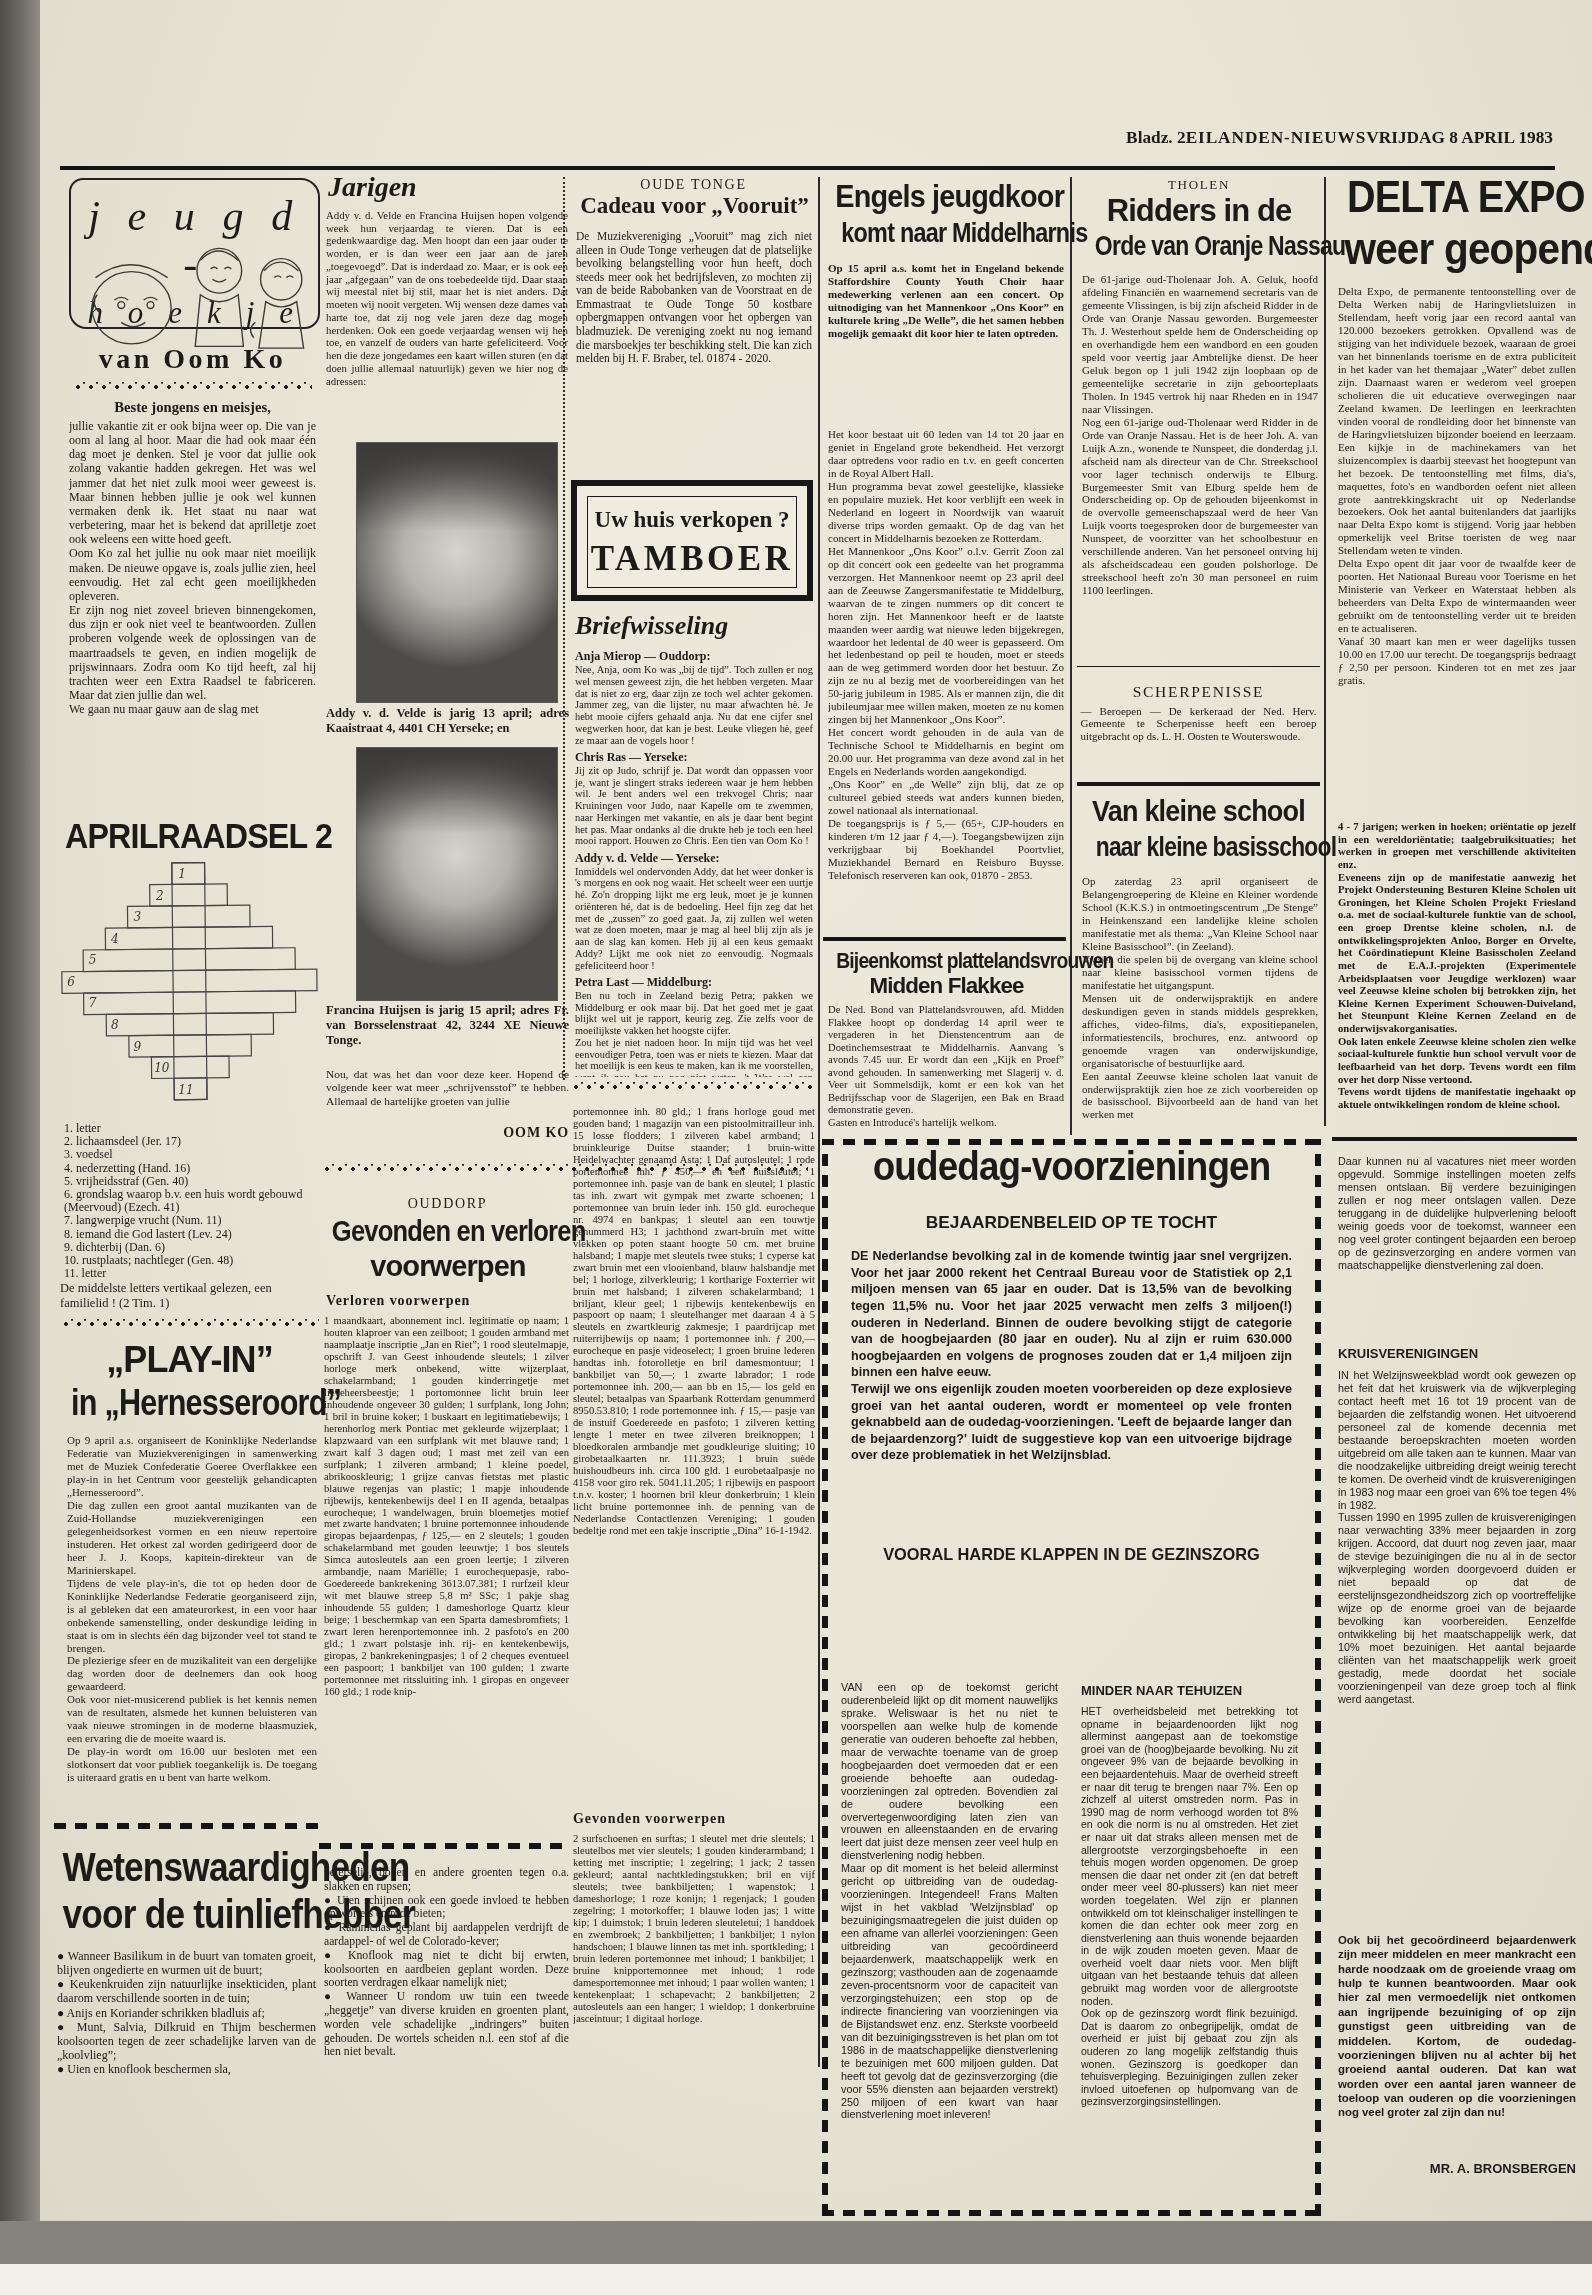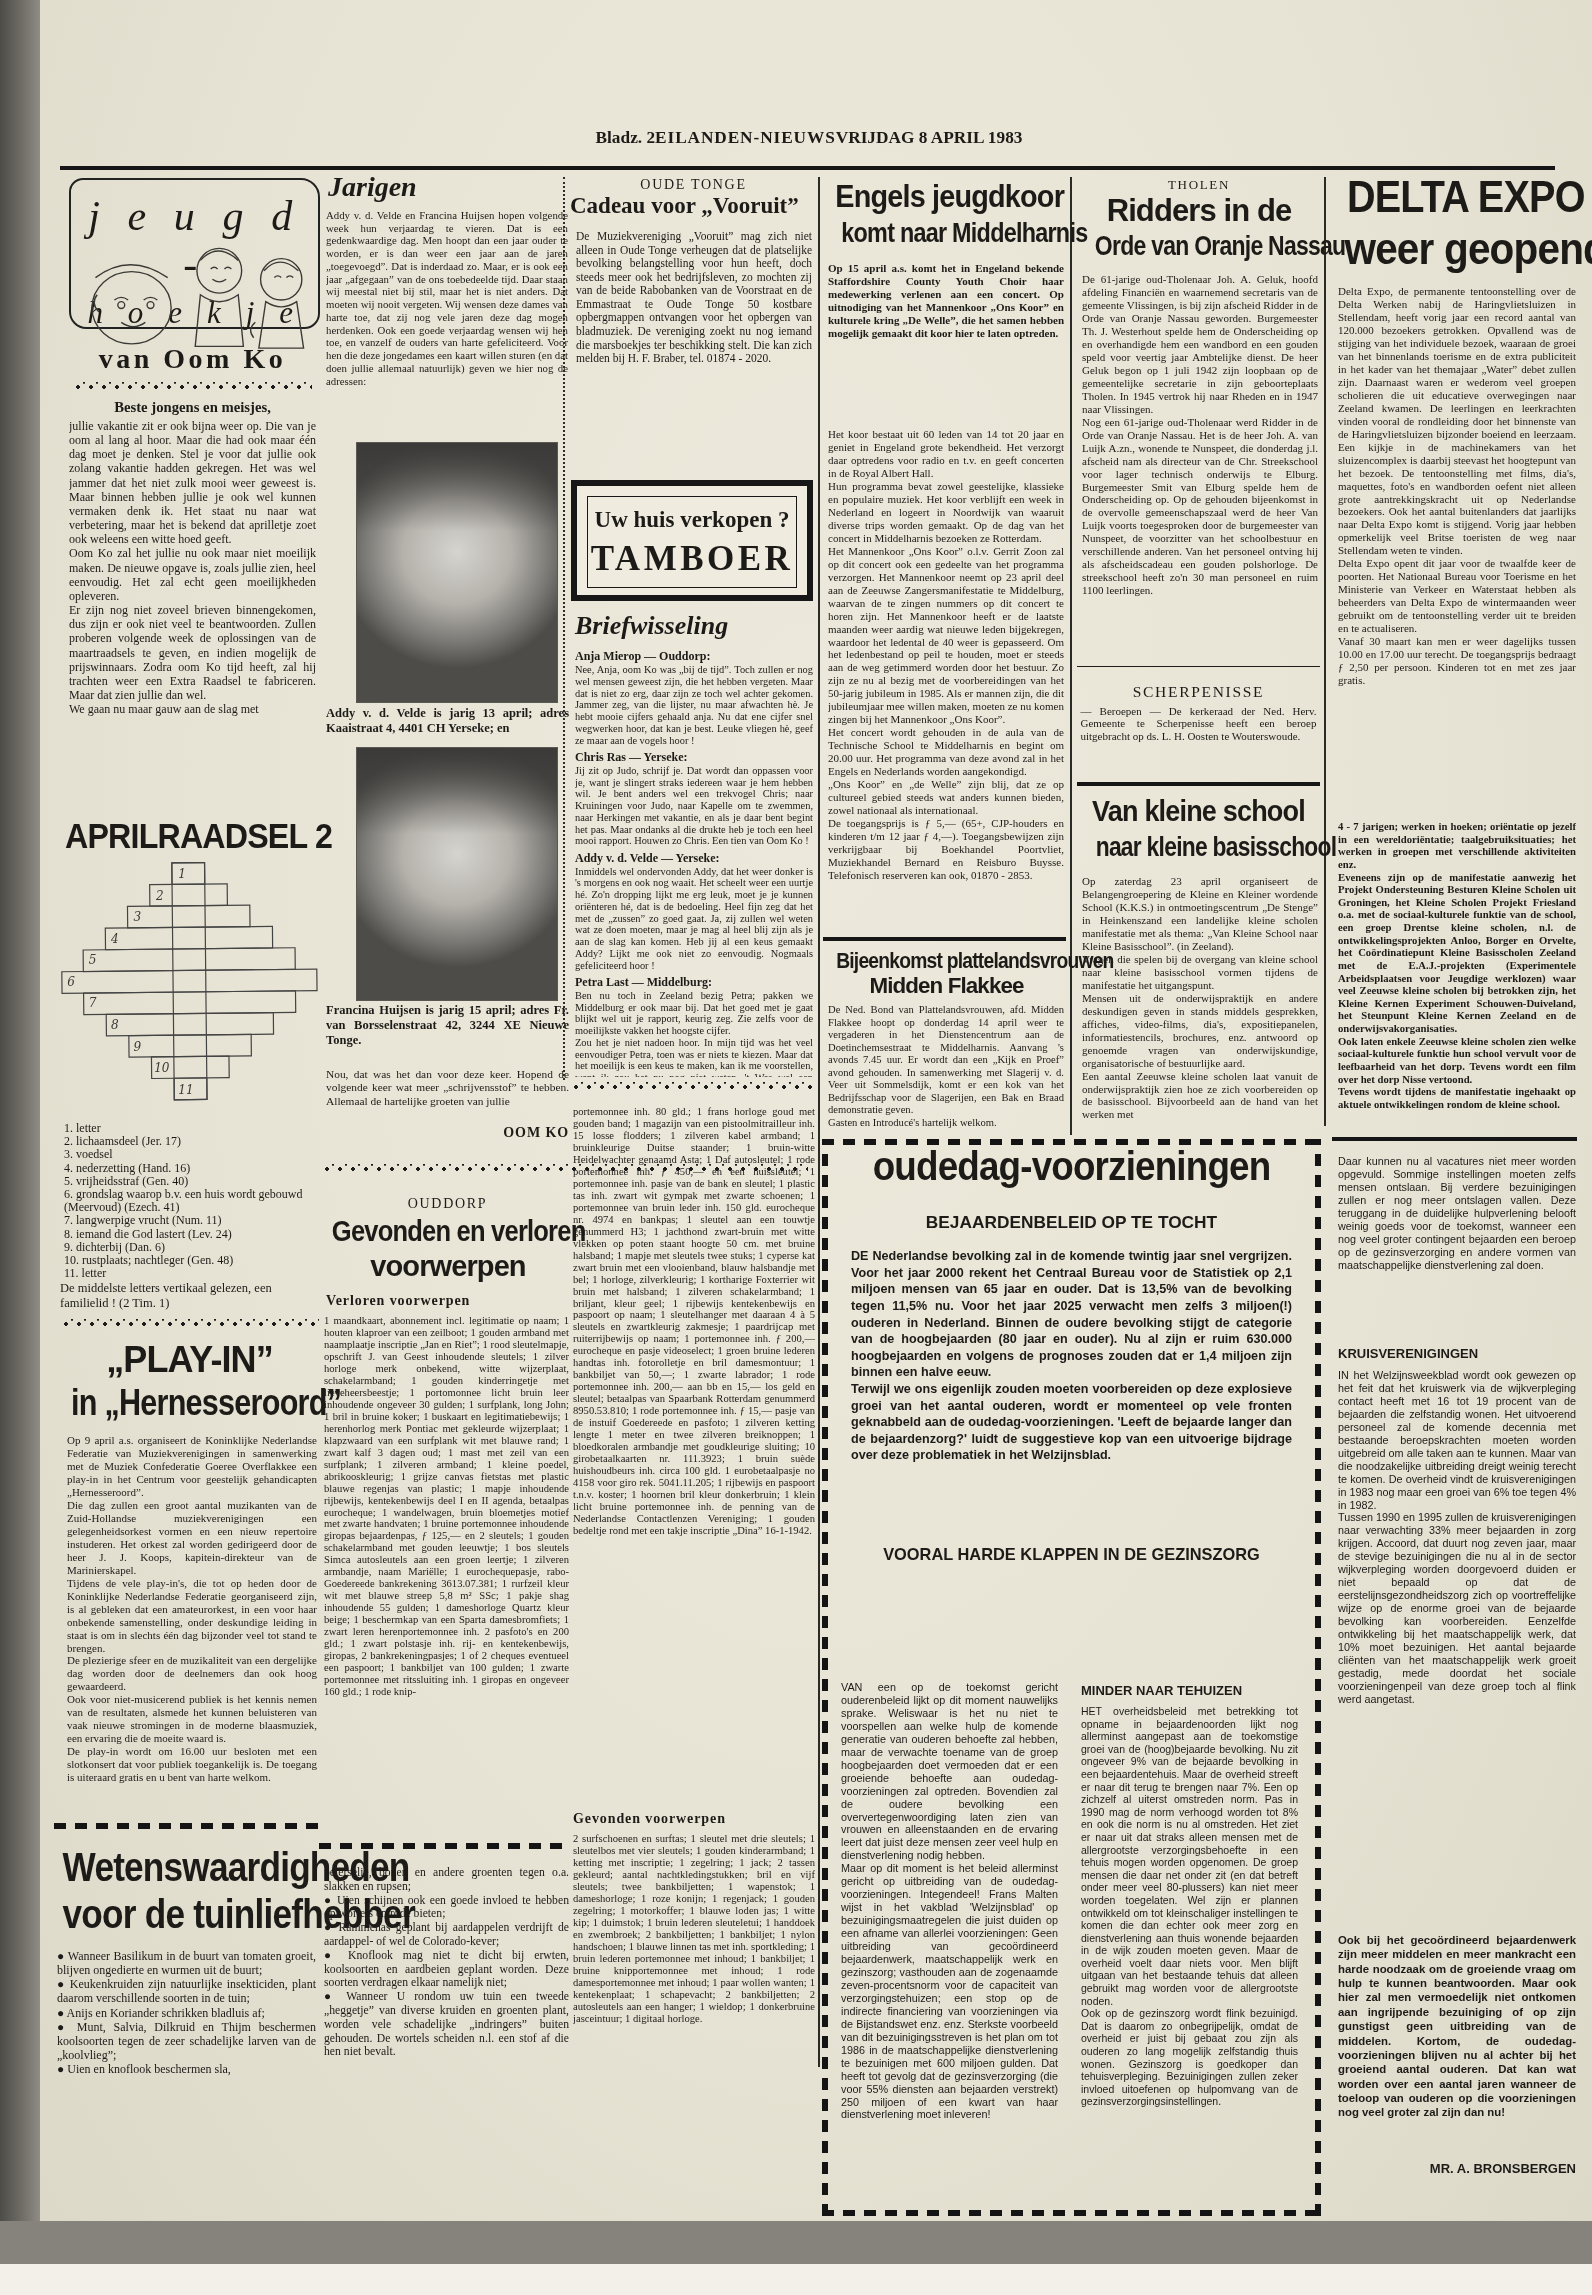--- a/index.html
+++ b/index.html
@@ -2,32 +2,32 @@
 <html style="font-size:14px"><head>
 <meta charset="utf-8">
 <style>
   html,body{margin:0;padding:0;}
   body{width:1592px;height:2295px;position:relative;background:#8f8d85;font-family:"Liberation Serif",serif;color:#1c1b18;}
   .abs{position:absolute;}
   .paper{left:40px;top:0;width:1552px;height:2221px;background:radial-gradient(ellipse at 50% 35%,#ece8db 0%,#e8e4d5 55%,#ddd9c9 100%);}
   .edgeL{left:0;top:0;width:40px;height:2295px;background:linear-gradient(90deg,#4e4c47,#6f6d66 55%,#8f8d85);}
   .bandB{left:0;top:2221px;width:1592px;height:43px;background:#85837c;}
   .belowB{left:0;top:2264px;width:1592px;height:31px;background:#f2f0e8;}
-  .hdr{left:65px;top:128px;width:1488px;display:flex;justify-content:center;align-items:baseline;font-weight:700;font-size:17.3px;}
+  .hdr{left:65px;top:128px;width:1488px;display:flex;justify-content:flex-end;align-items:baseline;font-weight:700;font-size:17.3px;}
   .hdr .mast{letter-spacing:0.9px;}
   .hrule{background:#161616;height:3.5px;}
   .vrule{background:#2a2a26;width:1.7px;}
   .lace{background-image:radial-gradient(circle 3px at 6px 7px,#1c1c1c 62%,transparent 64%),radial-gradient(circle 1.7px at 12px 2.6px,#1c1c1c 60%,transparent 62%);background-size:13px 14px;height:14.7px;}
   .chainH{background:repeating-linear-gradient(90deg,#141414 0 12px,transparent 12px 21px);height:6px;}
   .chainV{background:repeating-linear-gradient(0deg,#141414 0 12px,transparent 12px 21px);width:6px;}
   .body{font-size:11px;line-height:1.18;text-align:justify;white-space:pre-line;}
   .dense{font-size:10.6px;line-height:1.13;text-align:justify;white-space:pre-line;}
   .clip{overflow:hidden;}
   .headxl{font-family:"Liberation Sans",sans-serif;font-weight:700;letter-spacing:-0.9px;text-align:center;white-space:nowrap;}
-  .serifhead{font-weight:700;}
+  .serifhead{font-weight:700;text-align:center;}
   .smallcaps{text-align:center;letter-spacing:1.7px;font-size:14px;}
   .italichead{font-style:italic;font-weight:700;}
   .photo{background:linear-gradient(180deg,#3c3a38 0%,rgba(60,58,56,0) 34%),radial-gradient(ellipse 60% 45% at 50% 42%,#d6d4cf 0%,#b5b2ac 45%,#7a7874 78%,#4e4c49 100%);border:0.9px solid #5a5852;}
   .subcolhead{font-family:"Liberation Sans",sans-serif;font-weight:700;font-size:13px;}
   .sansbody{font-family:"Liberation Sans",sans-serif;font-size:10.8px;line-height:1.2;text-align:justify;white-space:pre-line;}
   .ad-outer{border:6px solid #171717;background:#efecdf;}
   .ad-inner{border:1.7px solid #171717;margin:10px;text-align:center;}
   svg text{font-family:"DejaVu Serif",serif;}
 </style>
 </head>

